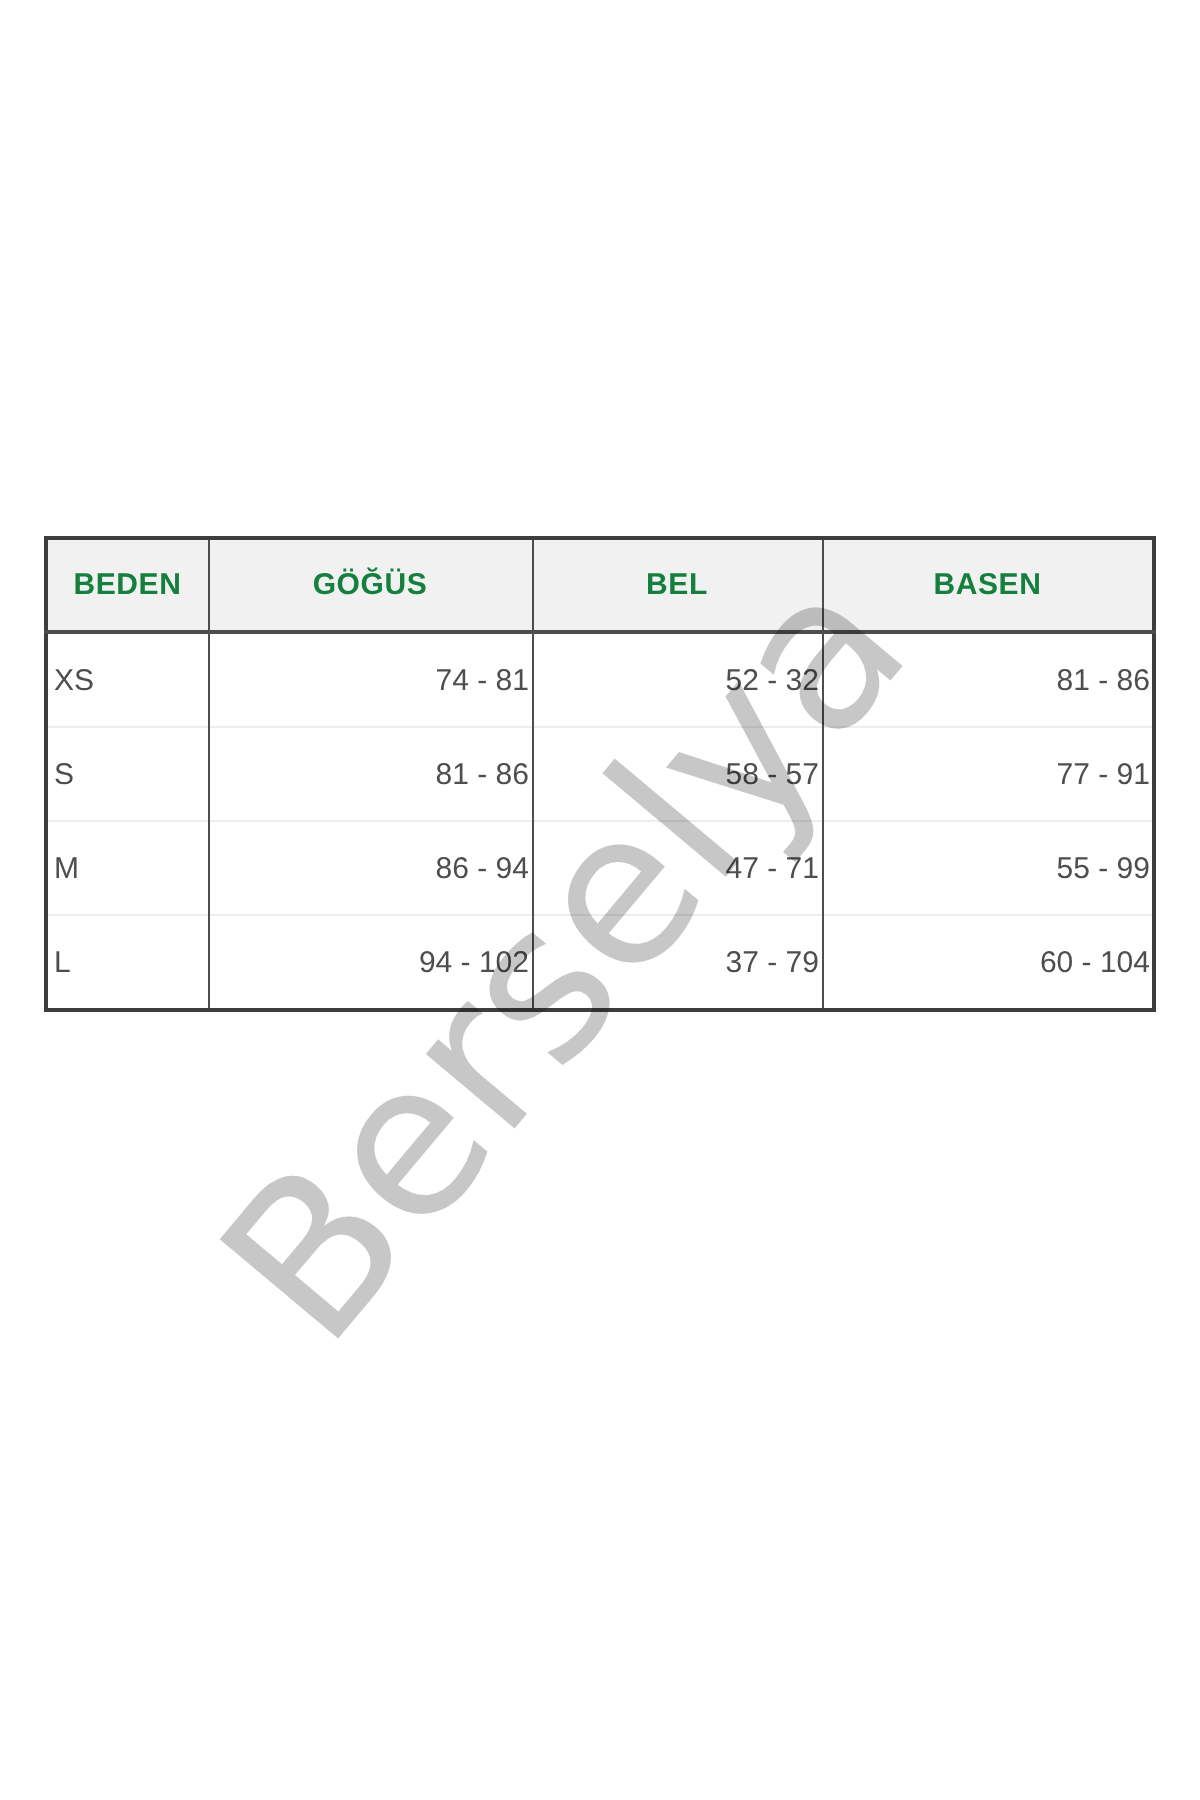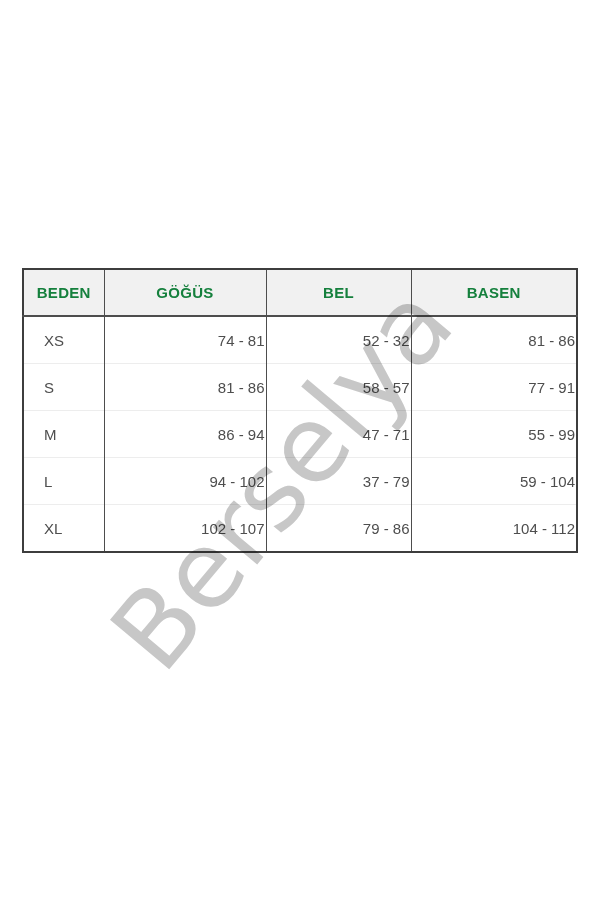--- a/index.html
+++ b/index.html
@@ -45,21 +45,21 @@
   }
   .size-chart tbody tr:first-child td {
     border-top: none;
   }
   .size-chart th + th,
   .size-chart td + td {
     border-left: 1.5px solid #4d4d4d;
   }
   .size-chart td.size-cell {
     text-align: left;
-    padding-left: 20px;
+    padding-left: 3px;
     margin-top: 22px;
   }
   .watermark {
     position: absolute;
     left: 282px;
     top: 478px;
     transform: translate(-50%, -50%) rotate(-50deg);
     font-family: "DejaVu Sans", sans-serif;
     font-size: 106px;
     font-weight: normal;
@@ -106,26 +106,20 @@
       <tr>
         <td class="size-cell">M</td>
         <td>86 - 94</td>
         <td>47 - 71</td>
         <td>55 - 99</td>
       </tr>
       <tr>
         <td class="size-cell">L</td>
         <td>94 - 102</td>
         <td>37 - 79</td>
-        <td>59 - 104</td>
-      </tr>
-      <tr>
-        <td class="size-cell">XL</td>
-        <td>102 - 107</td>
-        <td>79 - 86</td>
-        <td>104 - 112</td>
+        <td>60 - 104</td>
       </tr>
     </tbody>
   </table>
 
   <div class="watermark">Berselya</div>
 
 </div>
 
 </body></html>

